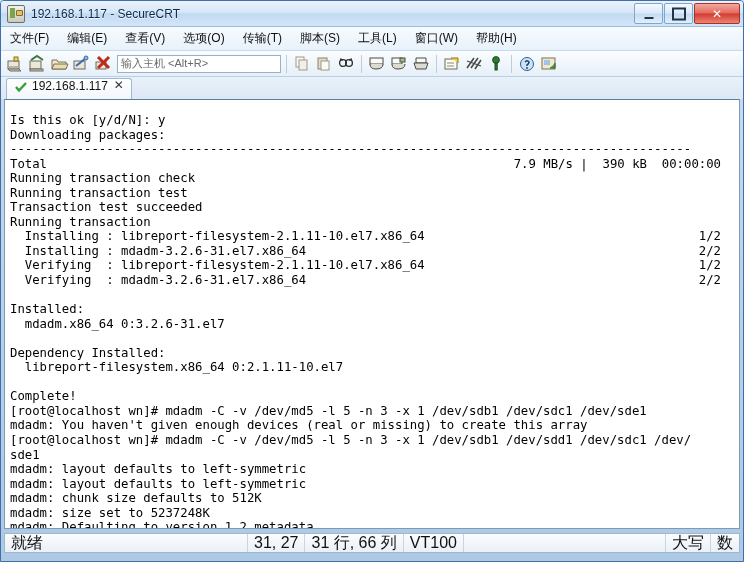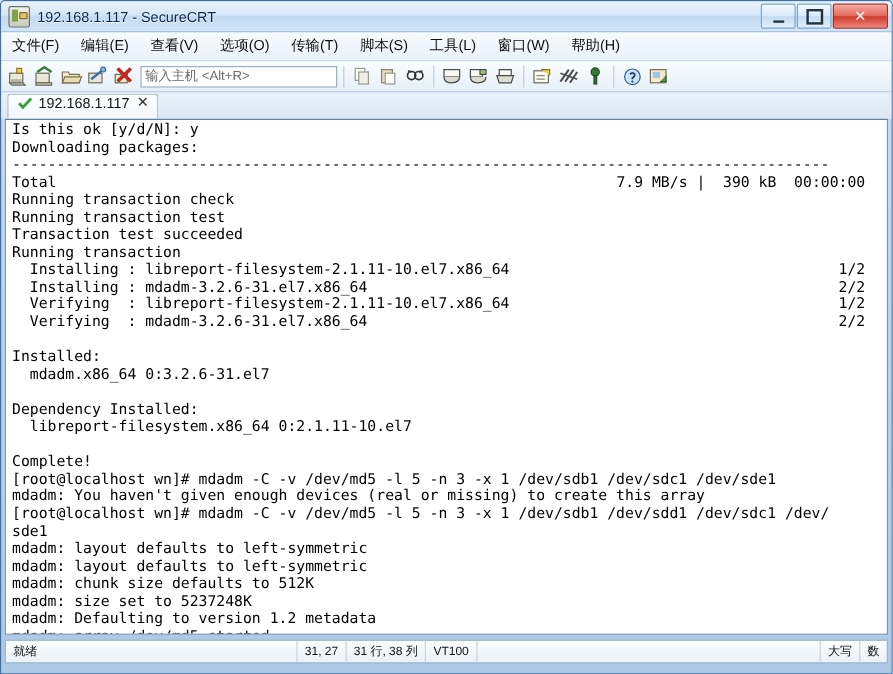--- a/index.html
+++ b/index.html
@@ -175,21 +175,21 @@
     height: 430px;
     background: #fff;
     border: 1px solid #7e9ab5;
     border-top: 1px solid #5d7f9f;
     box-sizing: border-box;
     overflow: hidden;
   }
   .term {
     position: absolute;
     left: 0; top: 0; right: 0; bottom: 0;
-    padding: 1px 0 0 5px;
+    padding: 13px 0 0 5px;
     box-sizing: border-box;
     font-family: "DejaVu Sans Mono", "Liberation Mono", monospace;
     font-size: 12.3px;
     line-height: 14.55px;
     color: #000;
     white-space: pre;
     overflow: hidden;
   }
   .term .ln { height: 14.55px; position: relative; }
   .term .right { position: absolute; right: 18px; top: 0; }
@@ -197,21 +197,21 @@
   
   .statusbar {
     position: absolute;
     left: 3px; right: 3px; bottom: 8px;
     height: 20px;
     display: flex;
     align-items: stretch;
     background: linear-gradient(to bottom, #fbfdff, #e9f0f7);
     border: 1px solid #9fb6cb;
     box-sizing: border-box;
-    font-size: 10px;
+    font-size: 16px;
     color: #111;
   }
   .sb-cell {
     display: flex; align-items: center;
     padding: 0 6px;
     border-right: 1px solid #c8d5e1;
     white-space: nowrap;
   }
   .sb-cell.nb { border-right: none; }
   .sb-pad { flex: 1 1 auto; border-right: 1px solid #c8d5e1; }
@@ -386,20 +386,20 @@
     </div>
   </div>
 
   <div class="term-wrap">
     <div class="term" id="term"><div class="ln"><span>Is this ok [y/d/N]: y</span></div><div class="ln"><span>Downloading packages:</span></div><div class="ln"><span>--------------------------------------------------------------------------------------------</span></div><div class="ln"><span>Total</span><span class="right">7.9 MB/s |  390 kB  00:00:00</span></div><div class="ln"><span>Running transaction check</span></div><div class="ln"><span>Running transaction test</span></div><div class="ln"><span>Transaction test succeeded</span></div><div class="ln"><span>Running transaction</span></div><div class="ln"><span>  Installing : libreport-filesystem-2.1.11-10.el7.x86_64</span><span class="right">1/2</span></div><div class="ln"><span>  Installing : mdadm-3.2.6-31.el7.x86_64</span><span class="right">2/2</span></div><div class="ln"><span>  Verifying  : libreport-filesystem-2.1.11-10.el7.x86_64</span><span class="right">1/2</span></div><div class="ln"><span>  Verifying  : mdadm-3.2.6-31.el7.x86_64</span><span class="right">2/2</span></div><div class="ln"><span></span></div><div class="ln"><span>Installed:</span></div><div class="ln"><span>  mdadm.x86_64 0:3.2.6-31.el7</span></div><div class="ln"><span></span></div><div class="ln"><span>Dependency Installed:</span></div><div class="ln"><span>  libreport-filesystem.x86_64 0:2.1.11-10.el7</span></div><div class="ln"><span></span></div><div class="ln"><span>Complete!</span></div><div class="ln"><span>[root@localhost wn]# mdadm -C -v /dev/md5 -l 5 -n 3 -x 1 /dev/sdb1 /dev/sdc1 /dev/sde1</span></div><div class="ln"><span>mdadm: You haven't given enough devices (real or missing) to create this array</span></div><div class="ln"><span>[root@localhost wn]# mdadm -C -v /dev/md5 -l 5 -n 3 -x 1 /dev/sdb1 /dev/sdd1 /dev/sdc1 /dev/</span></div><div class="ln"><span>sde1</span></div><div class="ln"><span>mdadm: layout defaults to left-symmetric</span></div><div class="ln"><span>mdadm: layout defaults to left-symmetric</span></div><div class="ln"><span>mdadm: chunk size defaults to 512K</span></div><div class="ln"><span>mdadm: size set to 5237248K</span></div><div class="ln"><span>mdadm: Defaulting to version 1.2 metadata</span></div><div class="ln"><span>mdadm: array /dev/md5 started.</span></div></div>
   </div>
 
   <div class="statusbar">
     <div class="sb-cell" style="width:230px">就绪</div>
     <div class="sb-cell">31, 27</div>
-    <div class="sb-cell">31 行, 38 列</div>
+    <div class="sb-cell">31 行, 66 列</div>
     <div class="sb-cell">VT100</div>
     <div class="sb-pad"></div>
     <div class="sb-cell">大写</div>
     <div class="sb-cell nb">数</div>
   </div>
 
 </div>
 
 </body></html>

